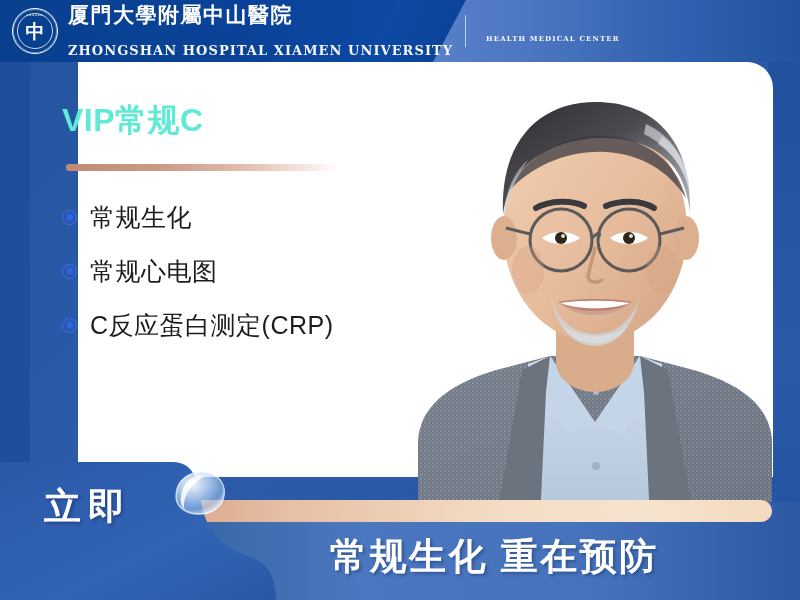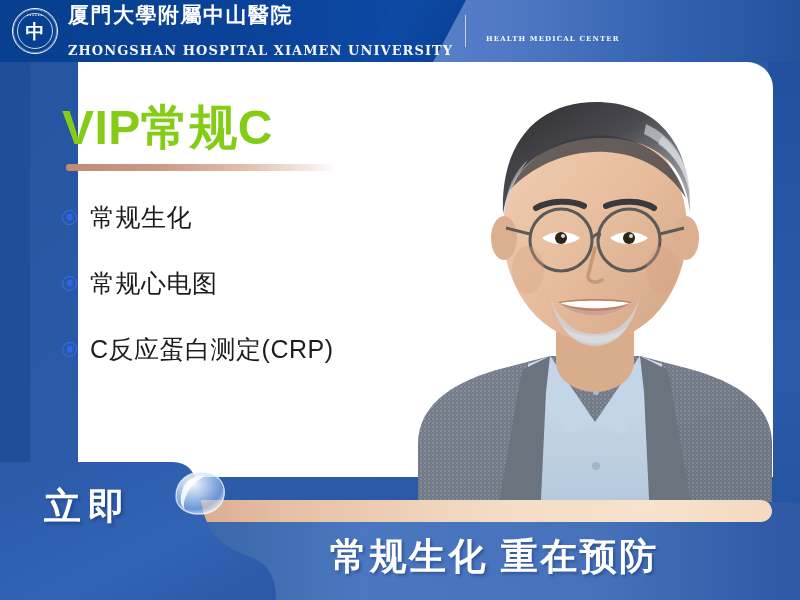--- a/index.html
+++ b/index.html
@@ -169,22 +169,22 @@
     z-index: 4;
     overflow: hidden;
   }
 
   
   .headline {
     position: absolute;
     left: 62px;
     top: 104px;
     z-index: 10;
-    color: #84cc16;
-    font-size: 48px;
+    color: #5eead4;
+    font-size: 32px;
     font-weight: bold;
     letter-spacing: 0.5px;
     line-height: 1;
     white-space: nowrap;
   }
   .headline-rule {
     position: absolute;
     left: 66px;
     top: 164px;
     width: 270px;
@@ -195,21 +195,21 @@
   }
 
   
   .bullets {
     position: absolute;
     left: 62px;
     top: 198px;
     z-index: 10;
     display: flex;
     flex-direction: column;
-    gap: 28px;
+    gap: 16px;
     justify-content: flex-end;
   }
   .bullet-row {
     display: flex;
     align-items: center;
     height: 38px;
   }
   .bullet-mark {
     width: 15px;
     height: 15px;

